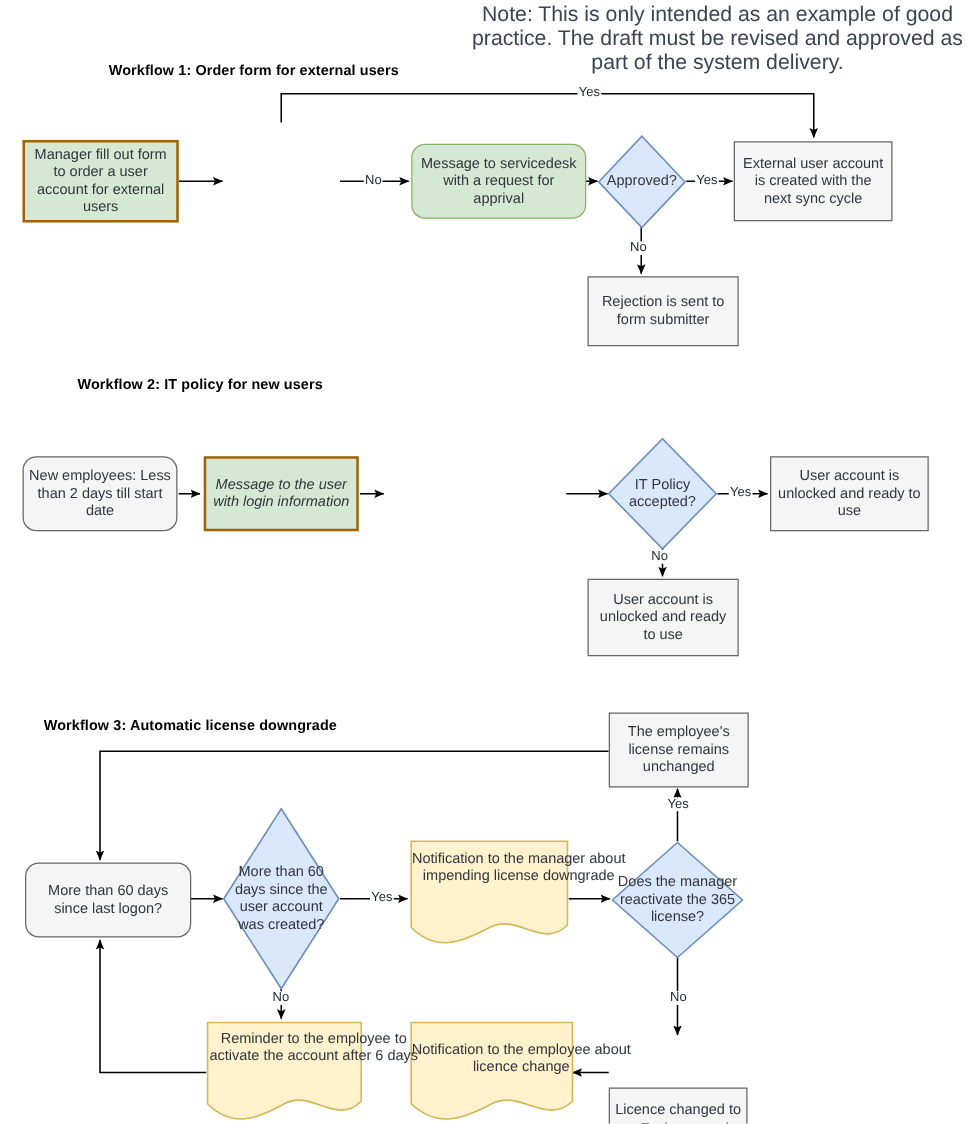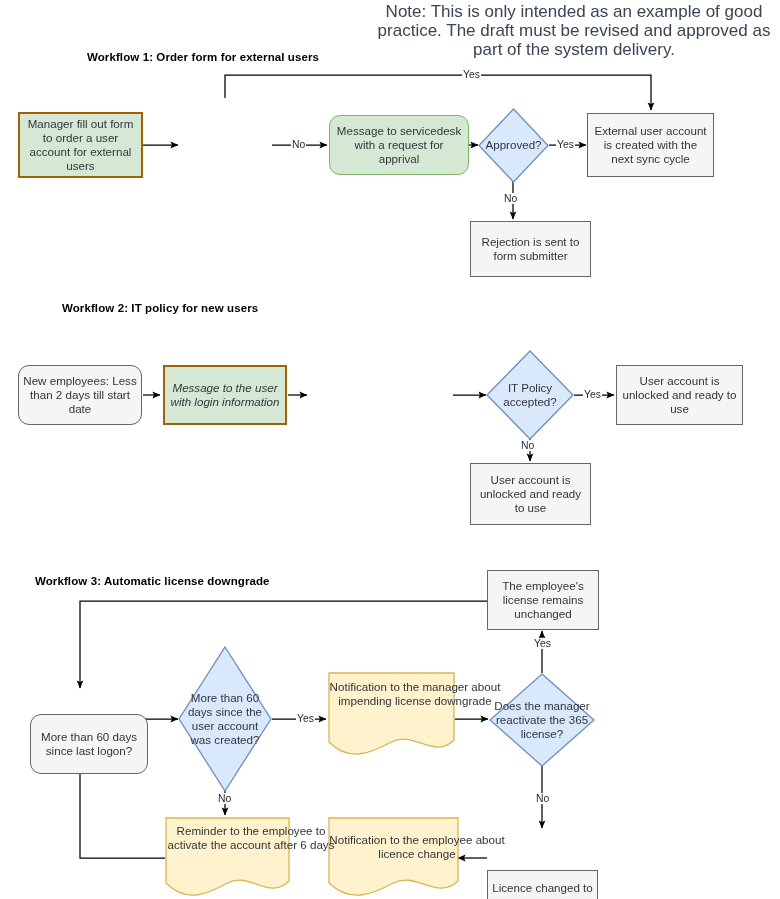--- a/index.html
+++ b/index.html
@@ -234,21 +234,21 @@
 
   <div class="elabel" style="left:583px; top:389px;">Yes</div>
   <div class="elabel" style="left:520px; top:440px;">No</div>
 
   <div class="wf-title" style="left:35px; top:575px;">Workflow 3: Automatic license downgrade</div>
 
   <div class="node rect-grey" style="left:487px; top:570px; width:112px; height:60px;">
     <span>The employee's license remains unchanged</span>
   </div>
 
-  <div class="node round-grey" style="left:30px; top:690px; width:118px; height:60px;margin-top:24px;">
+  <div class="node round-grey" style="left:20px; top:690px; width:133px; height:60px;">
     <span>More than 60 days since last logon?</span>
   </div>
 
   <div class="diamond" style="left:178px; top:646px; width:94px; height:146px;">
     <svg class="dshape" viewBox="0 0 94 146" preserveAspectRatio="none">
       <polygon points="47,1 93,73 47,145 1,73" fill="#dae8fc" stroke="#6c8ebf" stroke-width="1.3"></polygon>
     </svg>
     <div class="dlabel">More than 60 days since the user account was created?</div>
   </div>
 

